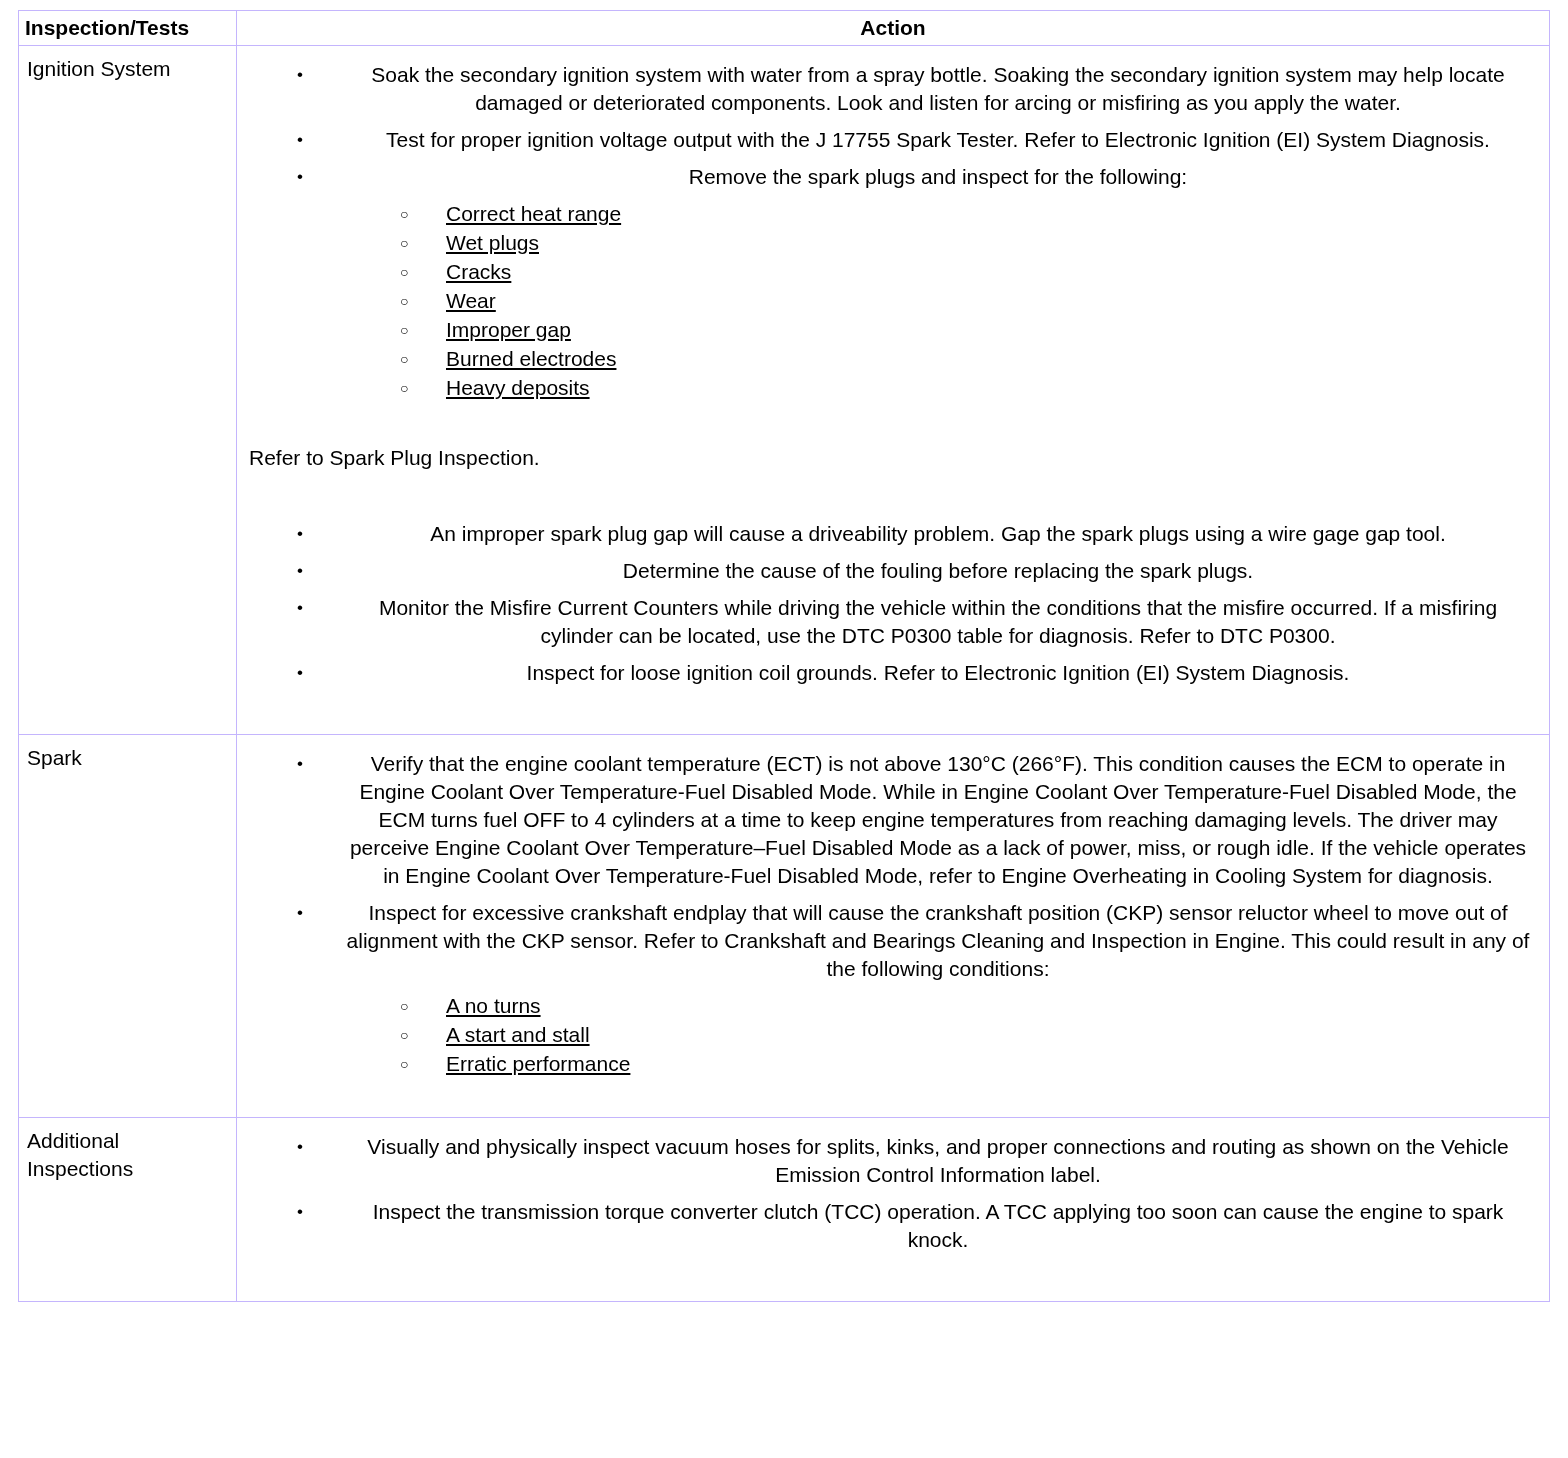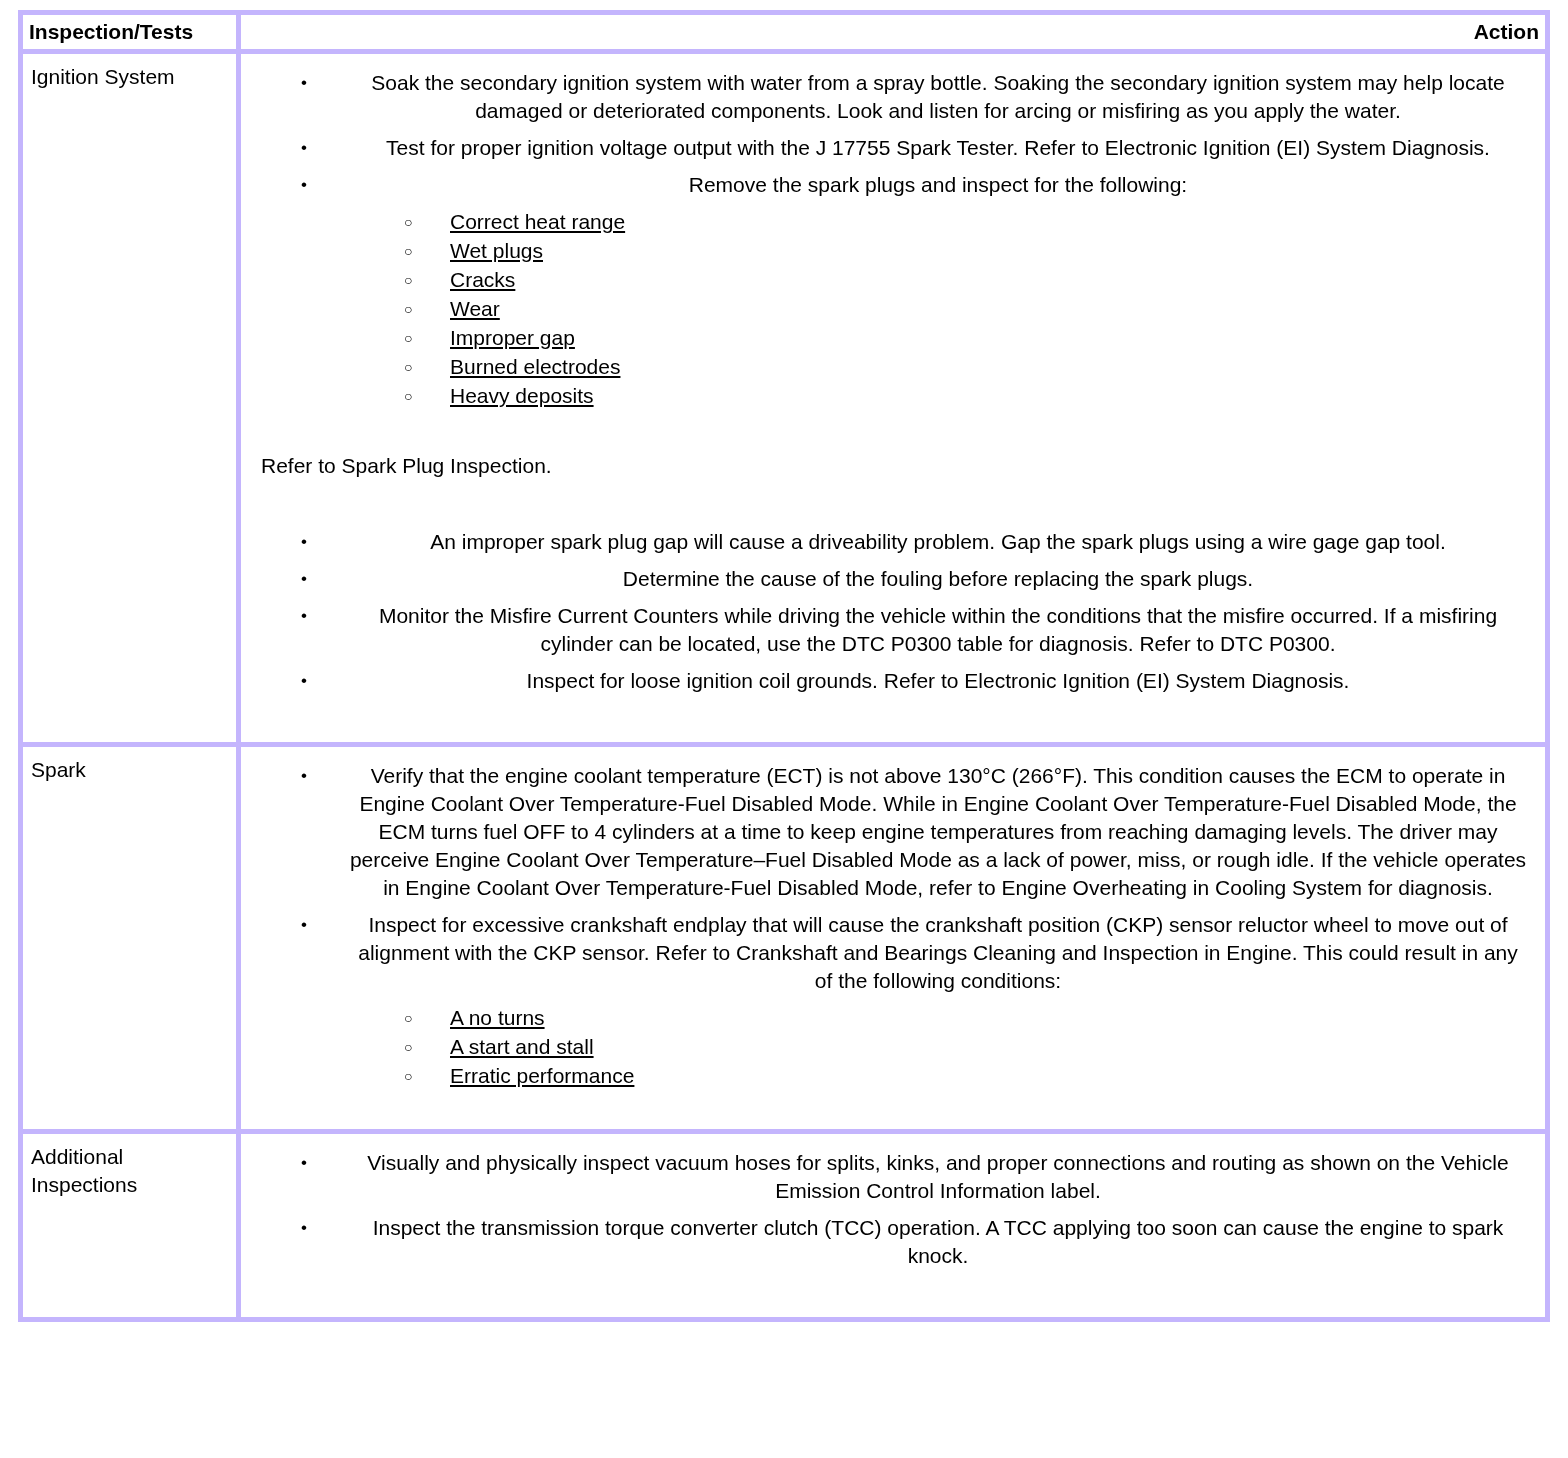--- a/index.html
+++ b/index.html
@@ -15,34 +15,34 @@
     min-height: 1458px;
     padding: 10px 18px 20px 18px;
   }
   table.diag-table {
     border-collapse: collapse;
     width: 100%;
     table-layout: fixed;
   }
   table.diag-table th,
   table.diag-table td {
-    border: 5px solid #c4b5fd;
+    border: 1px solid #c4b5fd;
     vertical-align: top;
     font-size: 21px;
     line-height: 28px;
   }
   col.col-label  { width: 218px; }
   col.col-action { width: auto; }
   th.header-label {
     text-align: left;
     padding: 3px 6px;
     font-weight: bold;
   }
   th.header-action {
-    text-align: right;
+    text-align: center;
     padding: 3px 6px;
     font-weight: bold;
   }
   td.label-cell {
     padding: 9px 8px;
   }
   td.action-cell {
     padding: 12px 10px 38px 8px;
   }
   .bullet-item {
@@ -72,21 +72,21 @@
     margin-left: 155px;
     text-align: left;
     font-size: 14px;
     line-height: 28px;
   }
   .sub-text {
     flex: 1 1 auto;
     text-decoration: underline;
   }
   .paragraph {
-    margin: 42px 0 48px 12px;
+    margin: 42px 0 48px 4px;
   }
 </style>
 </head>
 <body>
 
 <div class="page">
   <table class="diag-table">
     <colgroup>
       <col class="col-label">
       <col class="col-action">

